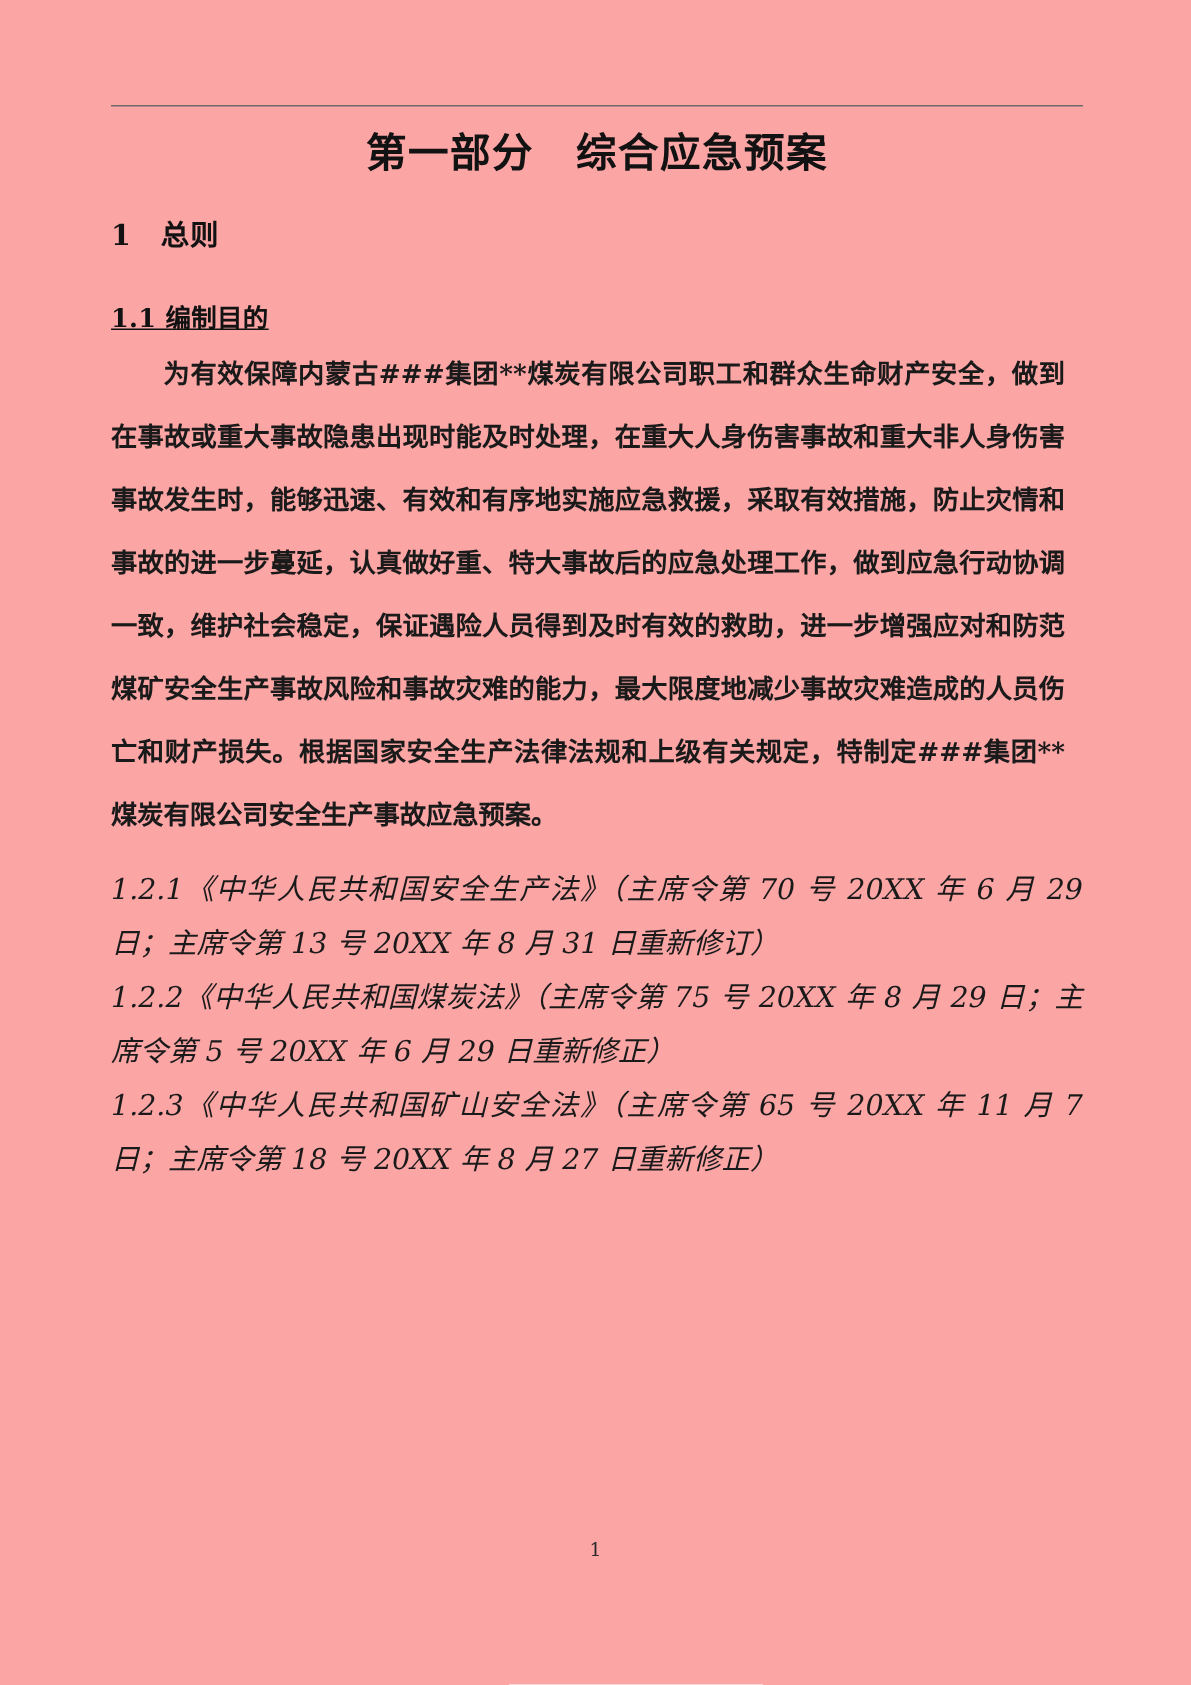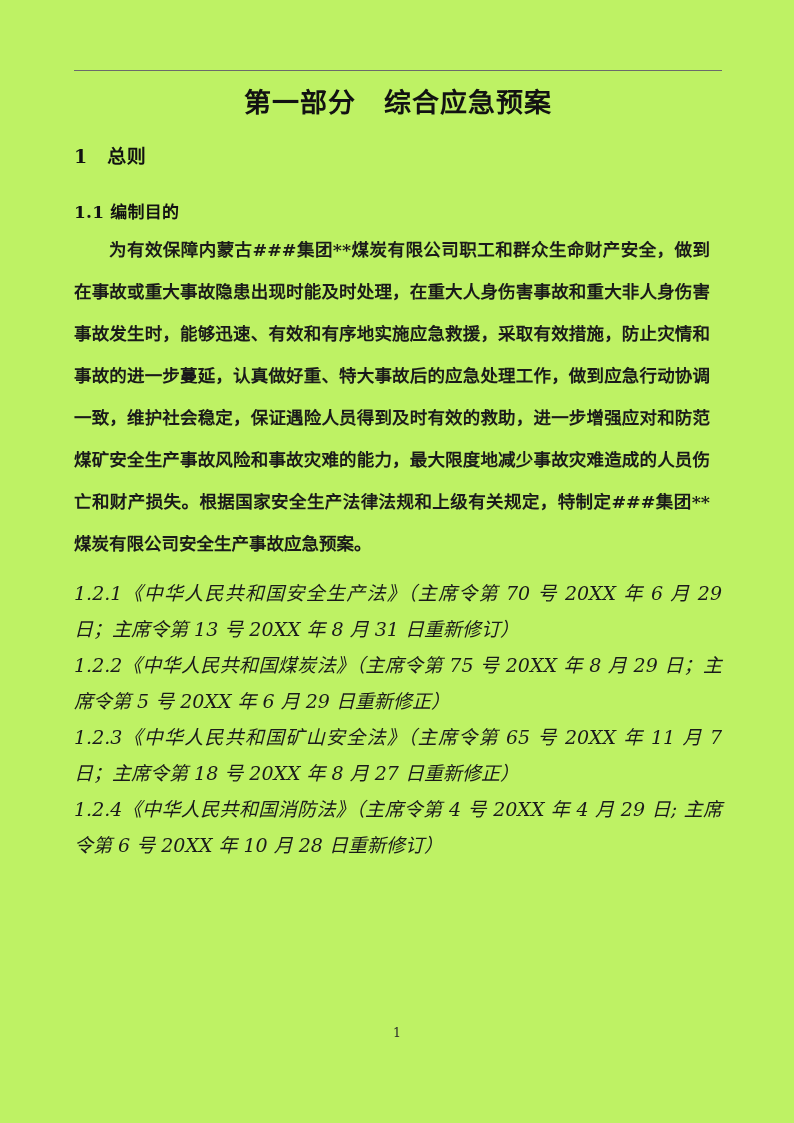--- a/index.html
+++ b/index.html
@@ -7,21 +7,21 @@
     margin: 0;
     padding: 0;
     background: #ffffff;
   }
 
   .page {
     position: relative;
     width: 794px;
     height: 1123px;
     margin: 0 auto;
-    background: #bef264;
+    background: #fca5a5;
     overflow: hidden;
     font-family: "DejaVu Serif", "Liberation Serif", serif;
     color: #1a1a1a;
     -webkit-font-smoothing: antialiased;
   }
 
   .content {
     position: absolute;
     left: 74px;
     top: 0;
@@ -54,20 +54,21 @@
     letter-spacing: 0.5px;
     color: #121212;
   }
 
   .sub-heading {
     font-size: 17px;
     font-weight: bold;
     margin: 30px 0 0 0;
     letter-spacing: 0.2px;
     color: #121212;
+    text-decoration: underline;
   }
 
   .sub-heading.tight {
     margin-top: 20px;
   }
 
   .body-para {
     font-size: 17.5px;
     line-height: 42px;
     text-align: justify;
@@ -123,20 +124,19 @@
 
     <h3 class="sub-heading">1.1 编制目的</h3>
 
     <p class="body-para">为有效保障内蒙古###集团**煤炭有限公司职工和群众生命财产安全，做到在事故或重大事故隐患出现时能及时处理，在重大人身伤害事故和重大非人身伤害事故发生时，能够迅速、有效和有序地实施应急救援，采取有效措施，防止灾情和事故的进一步蔓延，认真做好重、特大事故后的应急处理工作，做到应急行动协调一致，维护社会稳定，保证遇险人员得到及时有效的救助，进一步增强应对和防范煤矿安全生产事故风险和事故灾难的能力，最大限度地减少事故灾难造成的人员伤亡和财产损失。根据国家安全生产法律法规和上级有关规定，特制定###集团**煤炭有限公司安全生产事故应急预案。</p>
 
 
     <ul class="clause-list">
       <li class="clause">1.2.1《中华人民共和国安全生产法》（主席令第 70 号 20XX 年 6 月 29 日；主席令第 13 号 20XX 年 8 月 31 日重新修订）</li>
       <li class="clause">1.2.2《中华人民共和国煤炭法》（主席令第 75 号 20XX 年 8 月 29 日；主席令第 5 号 20XX 年 6 月 29 日重新修正）</li>
       <li class="clause">1.2.3《中华人民共和国矿山安全法》（主席令第 65 号 20XX 年 11 月 7 日；主席令第 18 号 20XX 年 8 月 27 日重新修正）</li>
-      <li class="clause">1.2.4《中华人民共和国消防法》（主席令第 4 号 20XX 年 4 月 29 日; 主席令第 6 号 20XX 年 10 月 28 日重新修订）</li>
     </ul>
 
   </div>
 
   <div class="page-number">1</div>
 
 </div>
 
 </body></html>

